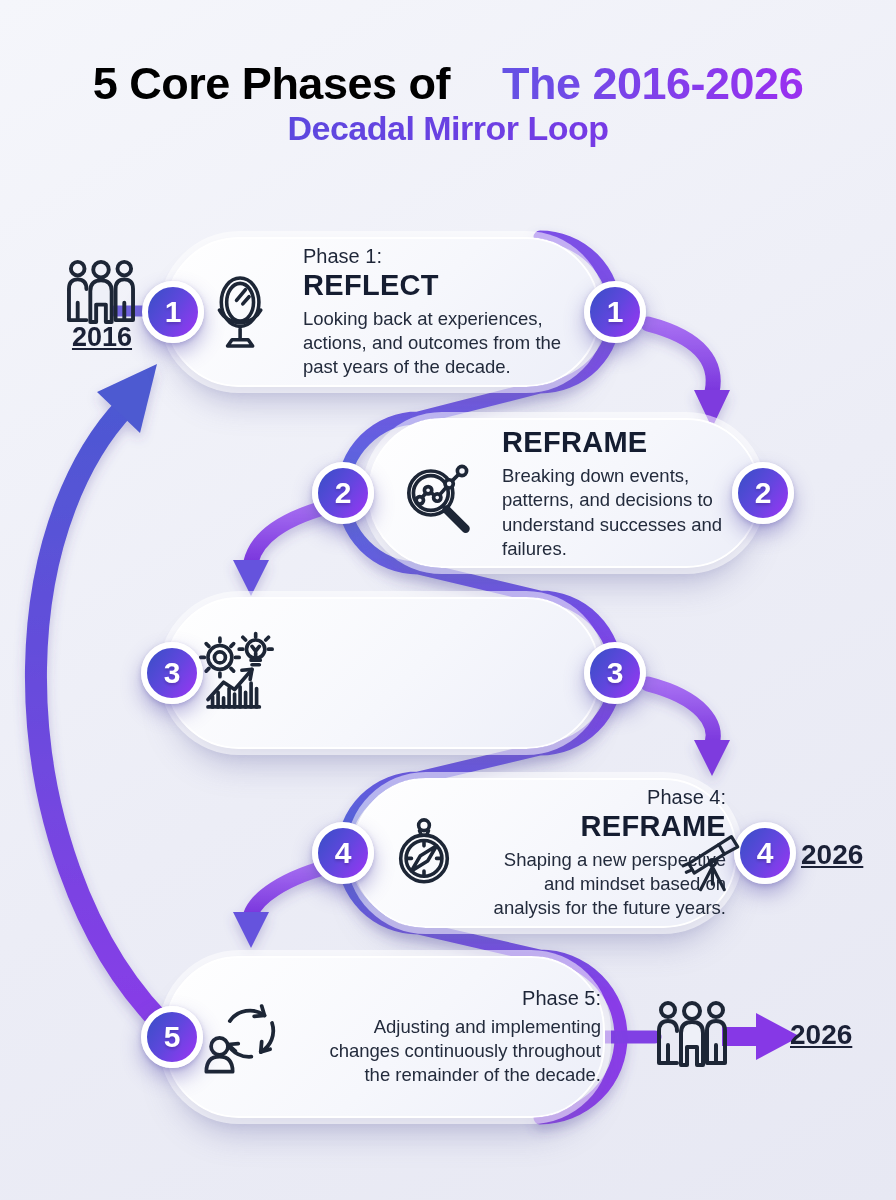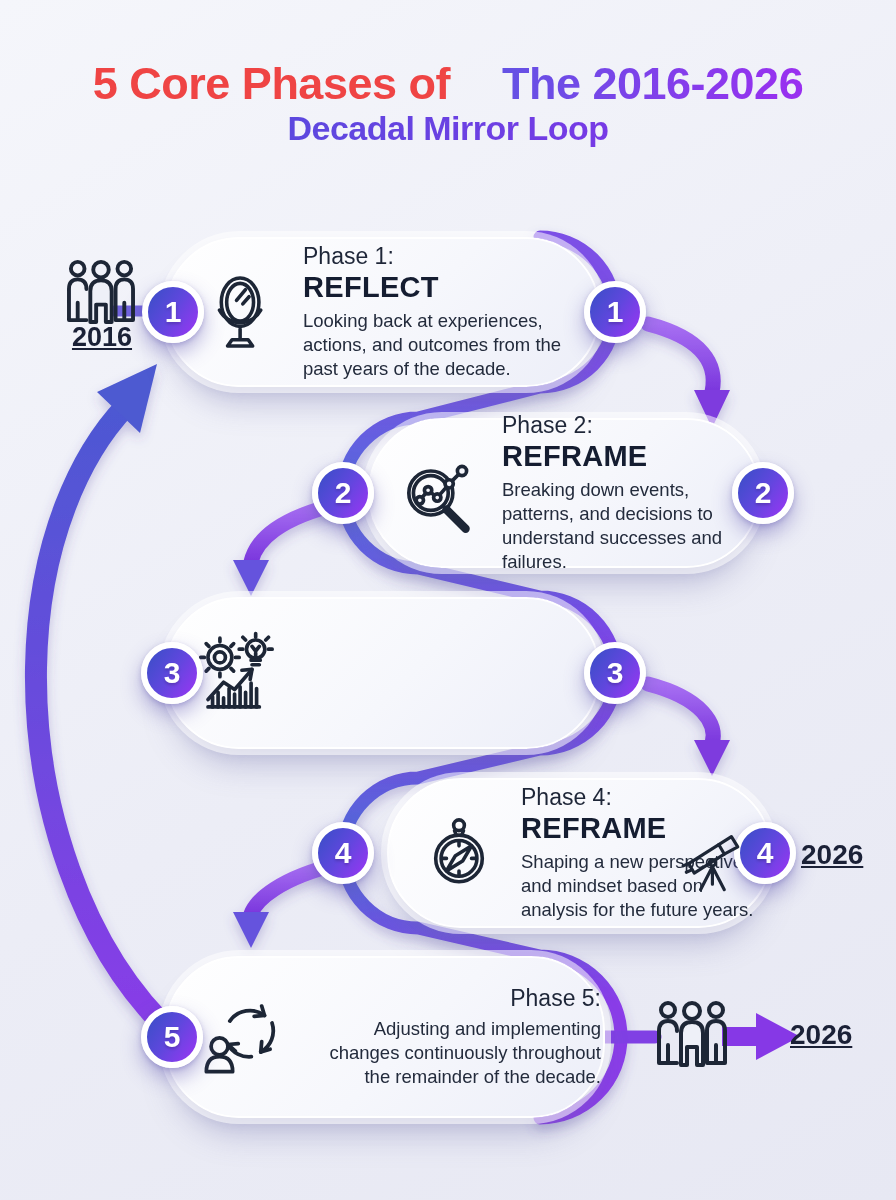--- a/index.html
+++ b/index.html
@@ -7,45 +7,45 @@
     width:896px;height:1200px;overflow:hidden;
     font-family:"Liberation Sans","DejaVu Sans",sans-serif;
     background:linear-gradient(150deg,#f5f6fb 0%,#ecedf6 55%,#e7e8f3 100%);
     position:relative;color:#1c2233;
   }
   .canvas{position:absolute;inset:0;width:896px;height:1200px;}
 
   
   .title{position:absolute;left:0;top:58px;width:896px;text-align:center;z-index:5;line-height:1.14;}
   .title .l1{font-size:45px;font-weight:800;letter-spacing:-0.5px;}
-  .title .dark{color:#ef4444;}
+  .title .dark{color:#000000;}
   .grad1{background:linear-gradient(90deg,#6452e4 0%,#9a2ff0 100%);
     -webkit-background-clip:text;background-clip:text;color:transparent;margin-left:40px;-webkit-text-fill-color:transparent;}
   .title .l2{font-size:34px;font-weight:800;letter-spacing:-0.5px;
     background:linear-gradient(90deg,#4456d8 0%,#8f2cec 100%);
     -webkit-background-clip:text;background-clip:text;color:transparent;-webkit-text-fill-color:transparent;}
 
   
   svg.overlay{position:absolute;left:0;top:0;z-index:1;pointer-events:none;}
 
   
   .card{position:absolute;z-index:2;border-radius:74px;
     background:linear-gradient(135deg,#ffffff 0%,#f6f7fc 55%,#eceef8 100%);
     border:2px solid #ffffff;
     box-shadow:0 0 0 6px rgba(255,255,255,0.55),0 24px 32px -10px rgba(105,105,165,0.38),0 6px 12px rgba(120,120,175,0.12);
     display:flex;align-items:center;gap:18px;box-sizing:border-box;}
   .card .icon-box{flex:0 0 88px;height:92px;display:flex;align-items:center;justify-content:center;}
   .ctext{display:flex;flex-direction:column;}
-  .plabel{font-size:23px;font-weight:500;color:#1e2638;}
+  .plabel{font-size:20px;font-weight:500;color:#1e2638;}
   .ptitle{font-size:29px;font-weight:800;letter-spacing:.3px;color:#151d31;margin-top:1px;}
   .pdesc{font-size:18.5px;line-height:1.3;color:#232b3c;margin-top:5px;}
   .card1{left:165px;top:237px;width:435px;height:150px;padding-left:30px;}
   .card2{left:368px;top:418px;width:392px;height:150px;padding-left:26px;}
   .card3{left:165px;top:597px;width:435px;height:152px;padding-left:30px;}
-  .card4{left:387px;top:778px;width:385px;height:150px;padding-left:26px;}
+  .card4{left:352px;top:778px;width:385px;height:150px;padding-left:26px;text-align:right;}
   .card5{left:165px;top:956px;width:440px;height:162px;padding-left:30px;text-align:right;}
   .card1 .pdesc{max-width:278px;}
   .card2 .pdesc{max-width:288px;}
   .card3 .pdesc{max-width:302px;}
   .card4 .pdesc{max-width:240px;}
   .card5 .pdesc{max-width:296px;}
 
   
   .num{position:absolute;z-index:3;width:62px;height:62px;border-radius:50%;
     transform:translate(-50%,-50%);
@@ -164,21 +164,20 @@
         <path d="M55 66 L76 87" stroke-width="9"></path>
         <path d="M26 56 L35 45 L45 53 L58 38 L71 25"></path>
         <circle cx="26" cy="56" r="4" fill="#f4f5fb"></circle>
         <circle cx="35" cy="45" r="4" fill="#f4f5fb"></circle>
         <circle cx="45" cy="53" r="4" fill="#f4f5fb"></circle>
         <circle cx="58" cy="38" r="4.5" fill="#f4f5fb"></circle>
         <circle cx="72" cy="24" r="5" fill="#f4f5fb"></circle>
       </svg>
     </div>
     <div class="ctext">
-      <div class="plabel">Phase 2:</div>
       <div class="ptitle">REFRAME</div>
       <div class="pdesc">Breaking down events, patterns, and decisions to understand successes and failures.</div>
     </div>
   </div>
 
   <div class="card card3">
     <div class="icon-box">
       <svg width="88" height="94" viewBox="0 0 96 96" class="icon-stroke" stroke-width="3.6">
         <circle cx="25" cy="31" r="13"></circle>
         <circle cx="25" cy="31" r="6"></circle>

